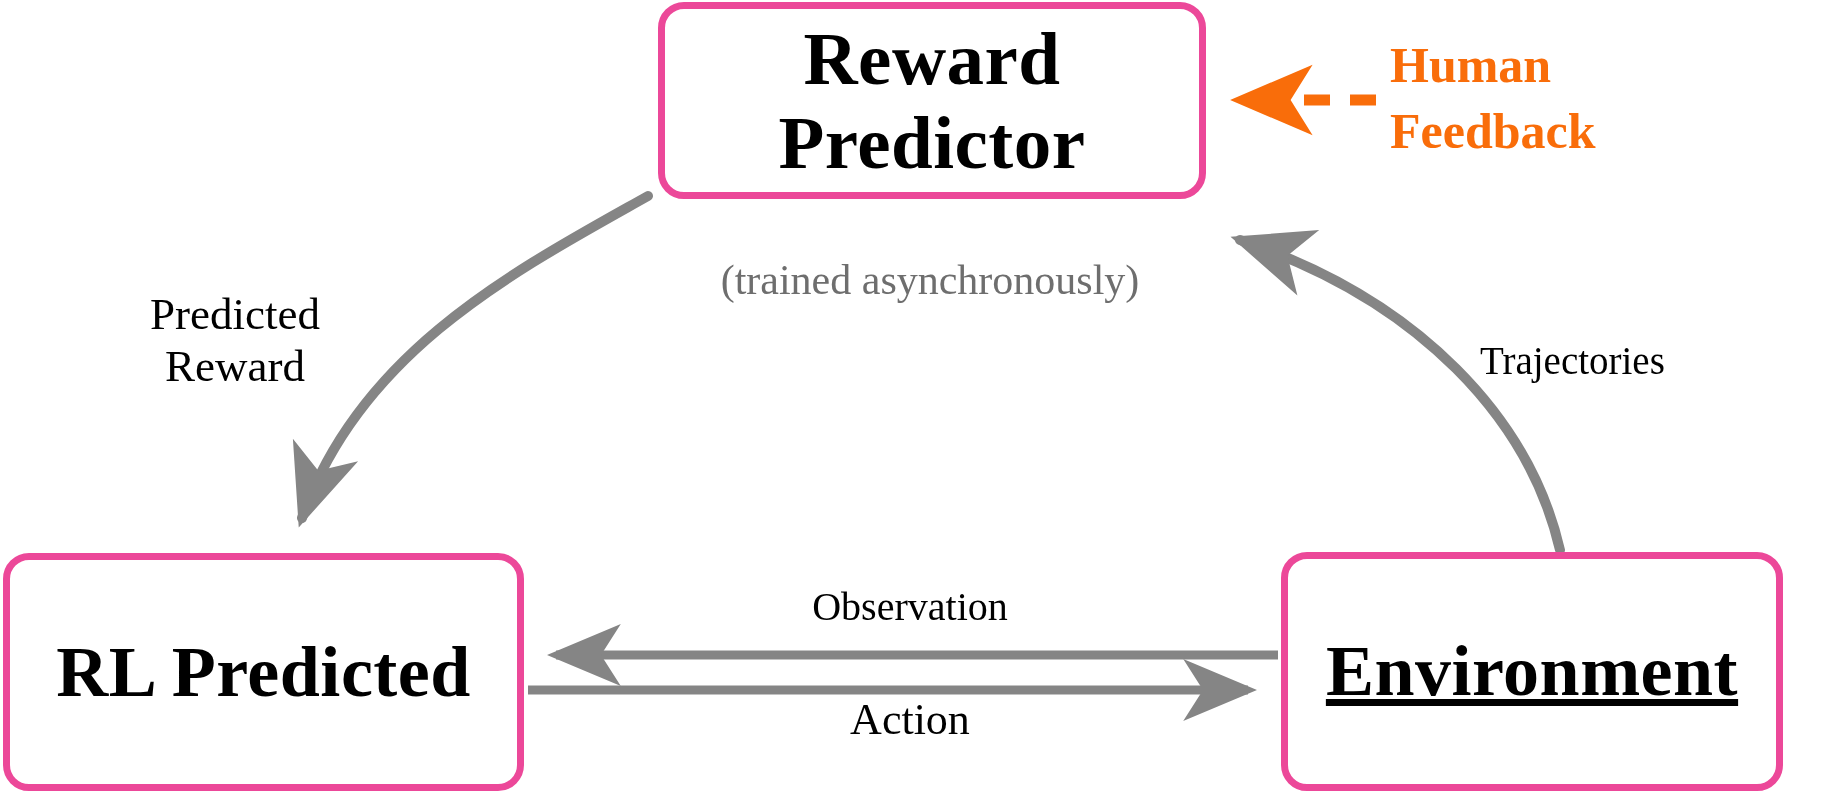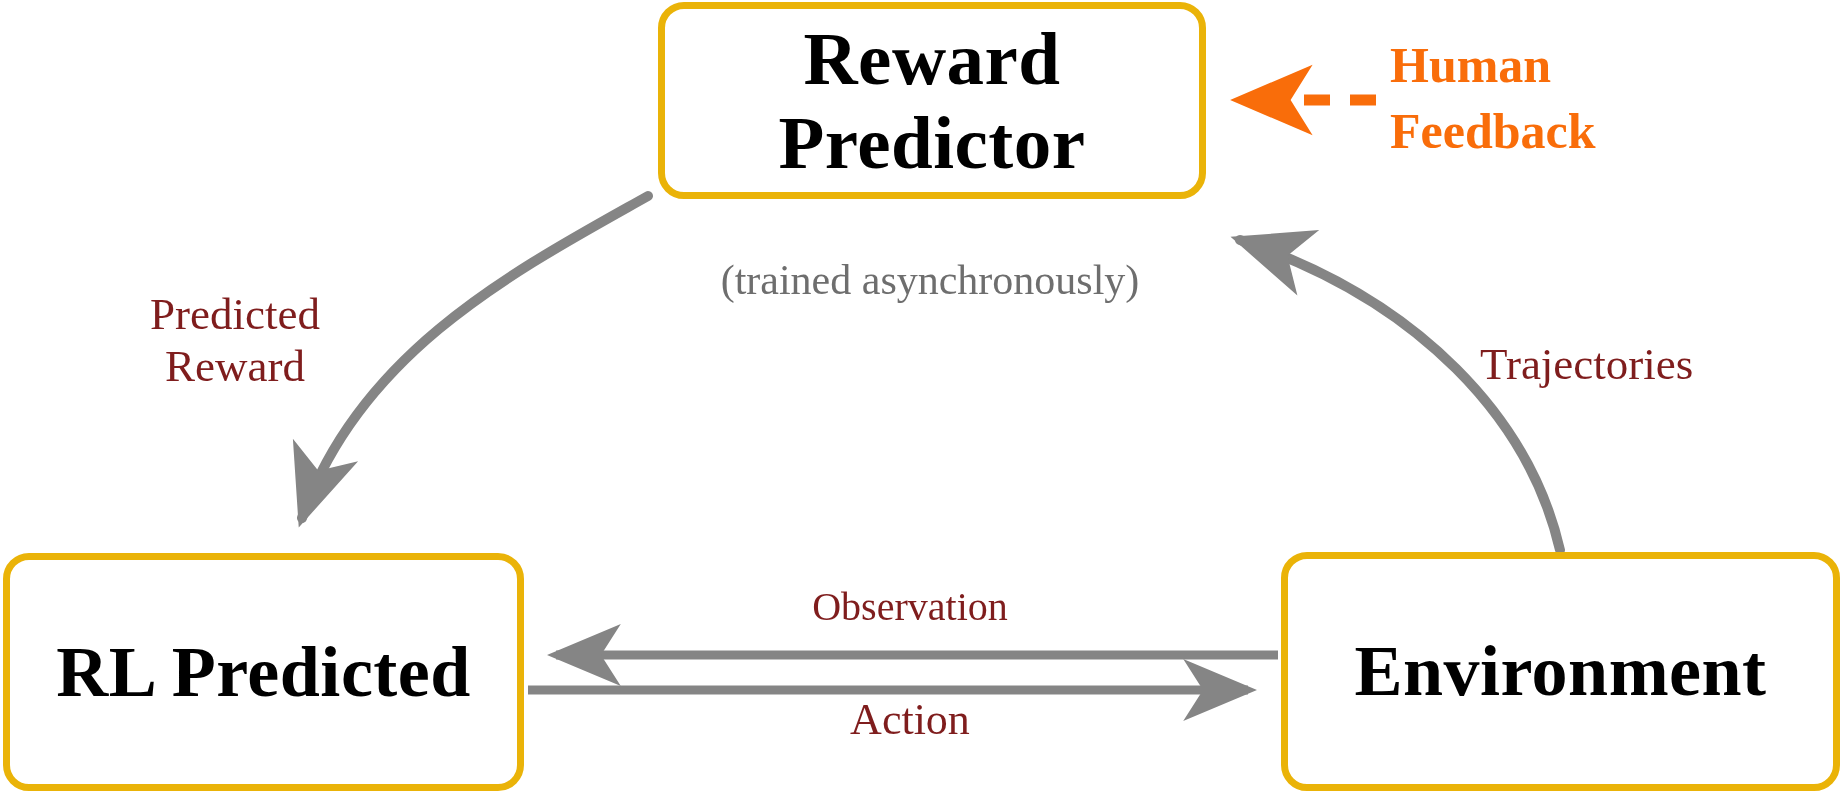--- a/index.html
+++ b/index.html
@@ -19,21 +19,21 @@
     position: absolute;
     left: 0;
     top: 0;
     width: 1843px;
     height: 795px;
     overflow: visible;
   }
   .node-box {
     position: absolute;
     box-sizing: border-box;
-    border: 7px solid #eab308;
+    border: 7px solid #ec4899;
     border-radius: 26px;
     background: #ffffff;
     display: flex;
     align-items: center;
     justify-content: center;
     text-align: center;
   }
   .node-label {
     font-family: "Liberation Serif", "DejaVu Serif", serif;
     font-weight: bold;
@@ -51,28 +51,29 @@
   #node-rl-algorithm {
     left: 3px;
     top: 553px;
     width: 521px;
     height: 238px;
   }
   #node-rl-algorithm .node-label { font-size: 72px; }
   #node-environment {
     left: 1281px;
     top: 552px;
-    width: 559px;
+    width: 502px;
     height: 239px;
+    text-decoration: underline;
   }
   #node-environment .node-label { font-size: 72px; }
 
   .edge-label {
     position: absolute;
-    color: #7f1d1d;
+    color: #000000;
     font-family: "Liberation Serif", "DejaVu Serif", serif;
     line-height: 1.16;
     text-align: center;
     white-space: pre-line;
   }
   #label-trained-async {
     left: 600px;
     top: 232px;
     width: 660px;
     font-size: 42px;
@@ -82,21 +83,21 @@
   #label-predicted-reward {
     left: 75px;
     top: 288px;
     width: 320px;
     font-size: 45px;
   }
   #label-trajectories {
     left: 1480px;
     top: 338px;
     width: 340px;
-    font-size: 45px;
+    font-size: 39px;
     text-align: left;
   }
   #label-observation {
     left: 640px;
     top: 584px;
     width: 540px;
     font-size: 40px;
   }
   #label-action {
     left: 640px;

